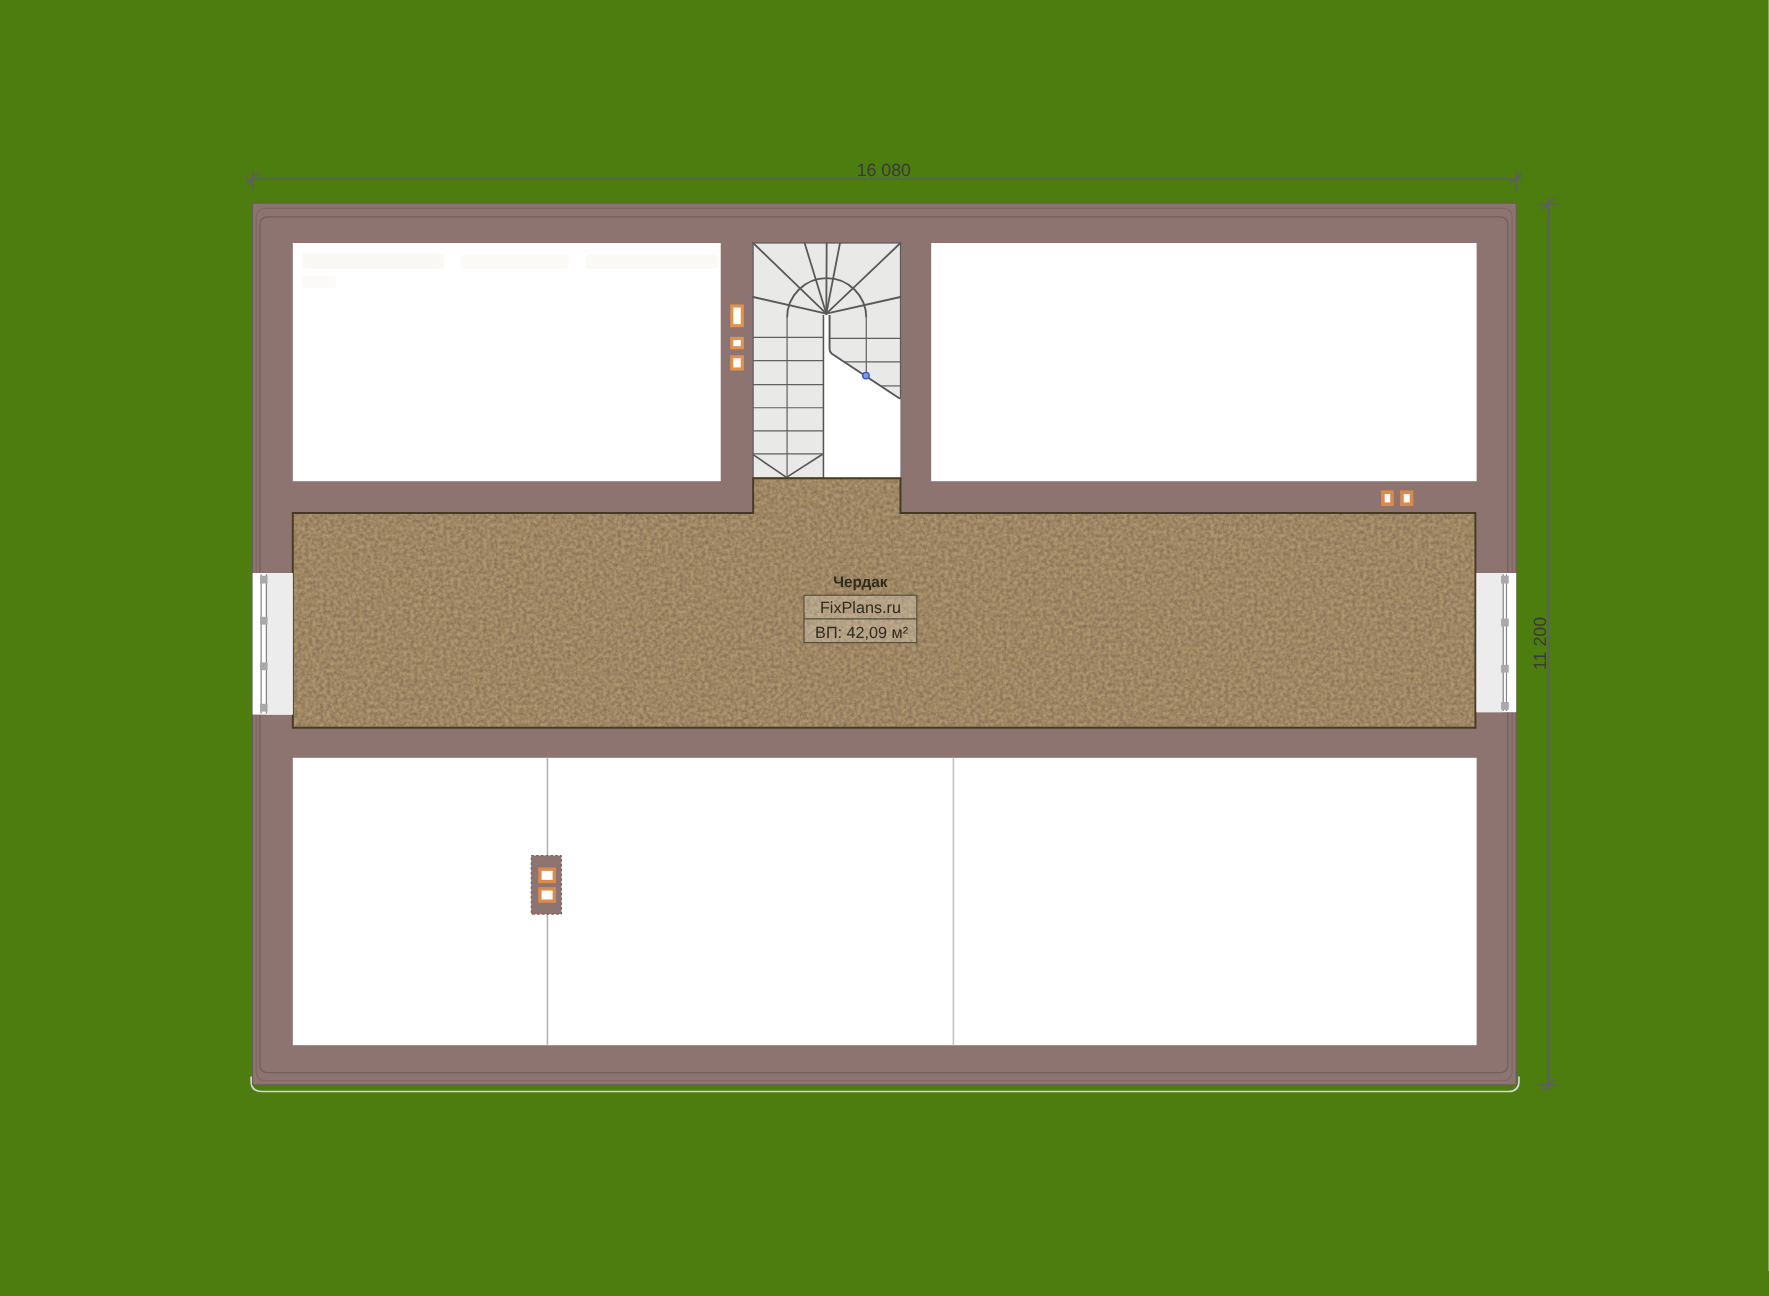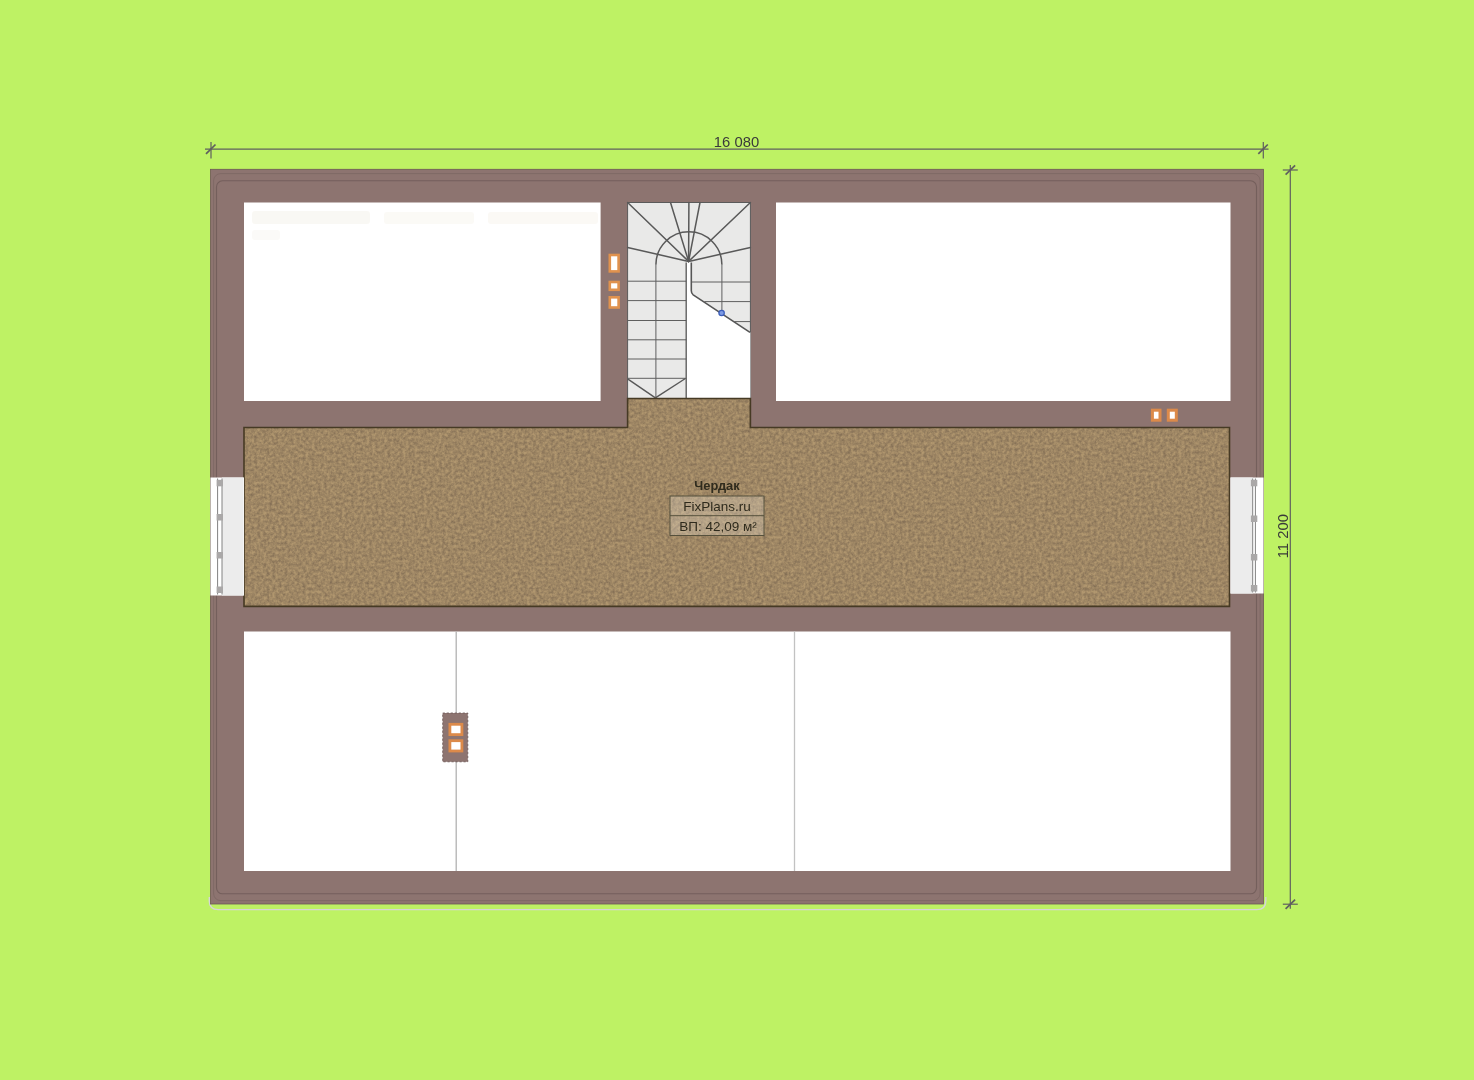--- a/index.html
+++ b/index.html
@@ -1,16 +1,16 @@
 <!DOCTYPE html>
 <html><head>
 <meta charset="utf-8">
 <style>
   html,body{margin:0;padding:0;background:#ffffff;}
-  #c{position:relative;width:1474px;height:1080px;background:#bef264;font-family:"Liberation Sans",sans-serif;overflow:hidden;}
+  #c{position:relative;width:1474px;height:1080px;background:#4d7c0f;font-family:"Liberation Sans",sans-serif;overflow:hidden;}
   svg{position:absolute;left:0;top:0;}
 </style>
 </head>
 <body>
 <div id="c">
 <svg width="1474" height="1080" viewBox="0 0 1474 1080">
   <defs>
     <filter id="tex" x="-5%" y="-5%" width="110%" height="110%" color-interpolation-filters="sRGB">
       <feTurbulence type="fractalNoise" baseFrequency="0.33" numOctaves="4" seed="7" result="n"></feTurbulence>
       <feColorMatrix in="n" type="matrix" values="0 0 0 0 0.42  0 0 0 0 0.35  0 0 0 0 0.28  0 0 0 1.0 -0.24" result="nc"></feColorMatrix>

